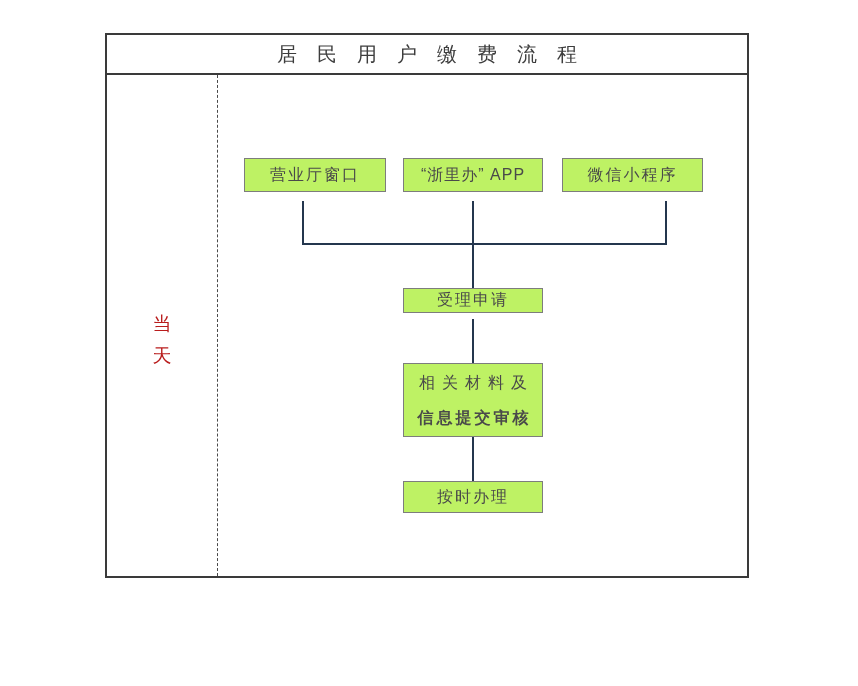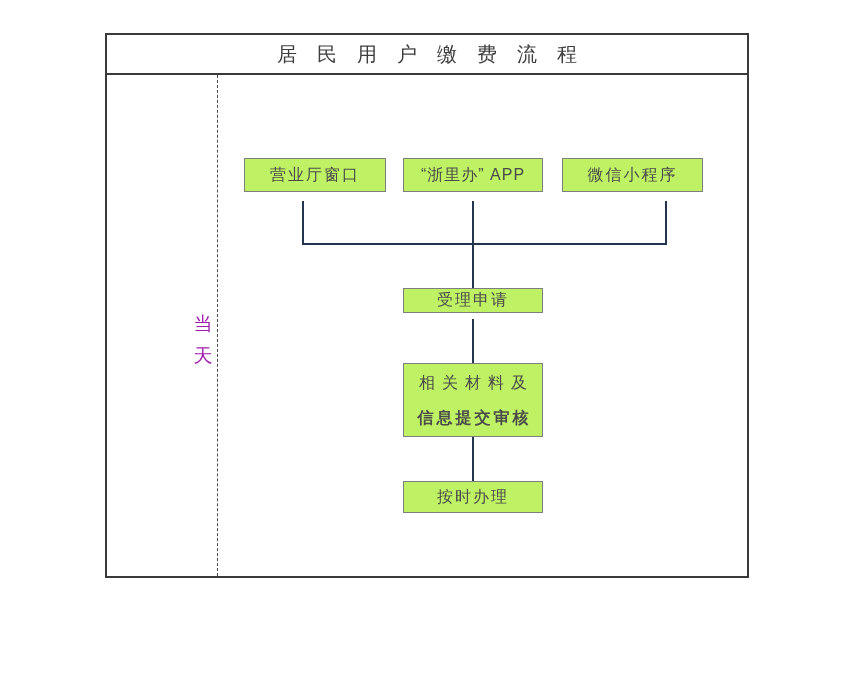--- a/index.html
+++ b/index.html
@@ -69,22 +69,21 @@
     width: 640px; height: 473px;
   }
 
   .time-label {
     position: absolute;
     left: 0; top: 205px;
     width: 110px;
     text-align: center;
     font-size: 19px;
     line-height: 32px;
-    color: #a21caf;
-    margin-left: 41px;
+    color: #b91c1c;
   }
   .time-label .stack {
     display: inline-block;
     width: 20px;         
     word-break: break-all;
   }
 
   .fc-box {
     position: absolute;
     box-sizing: border-box;

